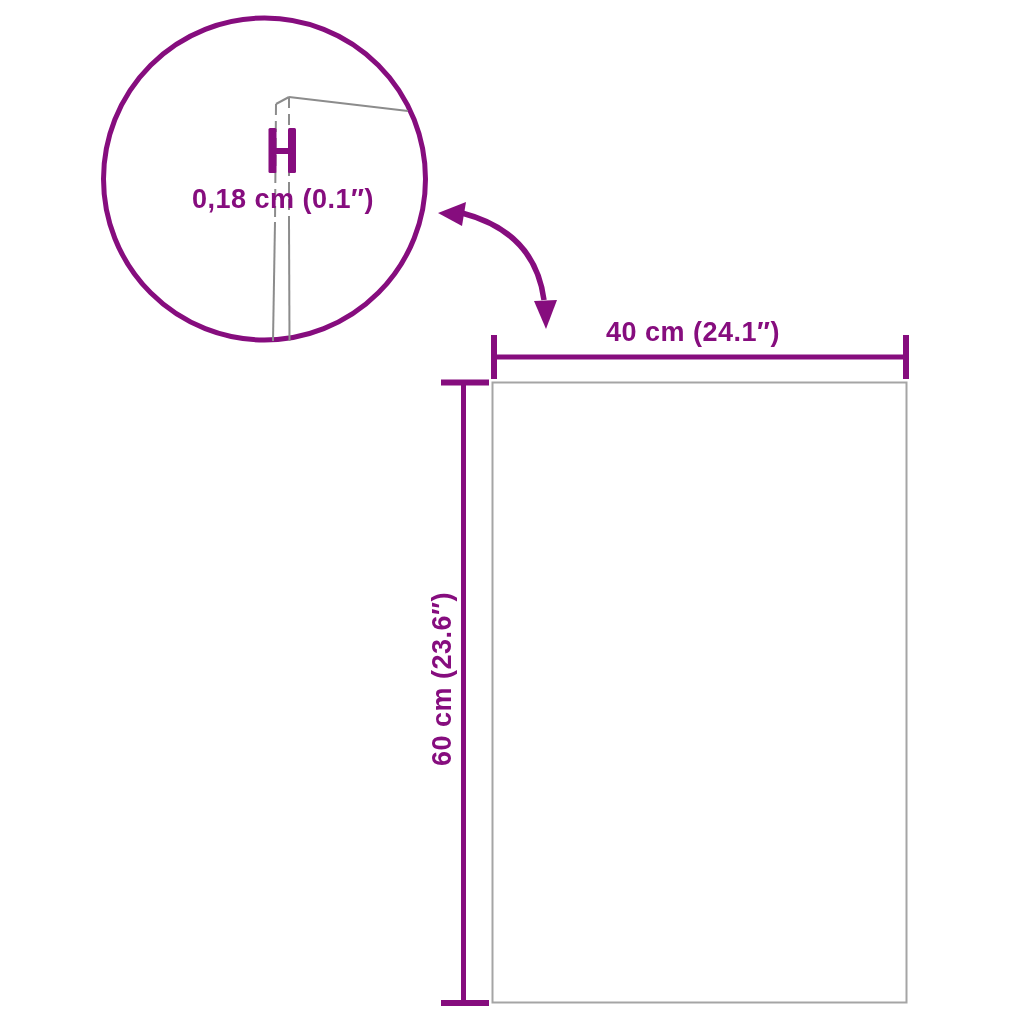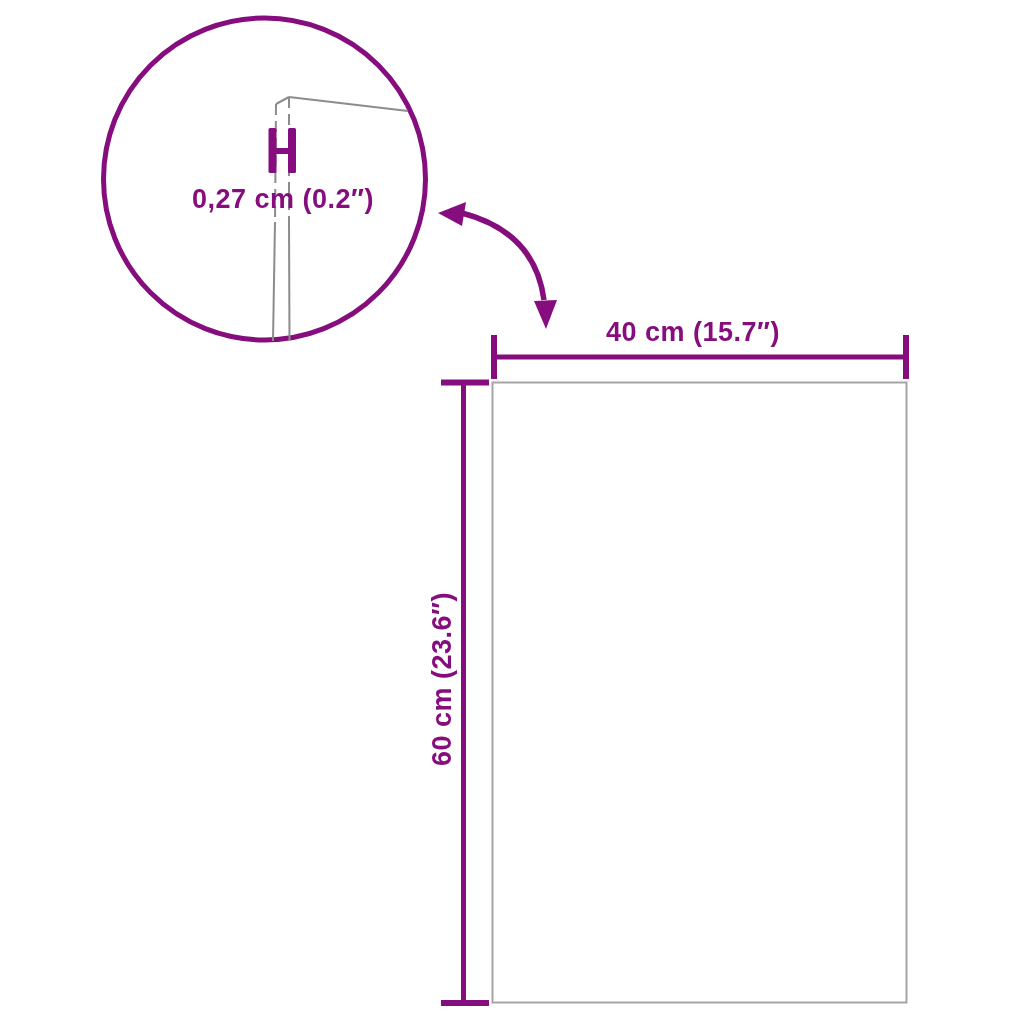--- a/index.html
+++ b/index.html
@@ -72,19 +72,19 @@
       <path d="M906,335 L906,379" stroke-width="6"></path>
     </g>
 
     <g stroke="#860D7E">
       <path d="M463.5,383 L463.5,1003" stroke-width="5"></path>
       <path d="M441,382.5 L489,382.5" stroke-width="6"></path>
       <path d="M441,1003 L489,1003" stroke-width="6"></path>
     </g>
   </svg>
 
-  <div class="dim-label" style="left:283px; top:199px;">0,27 cm (0.2″)</div>
+  <div class="dim-label" style="left:283px; top:199px;">0,18 cm (0.1″)</div>
 
-  <div class="dim-label" style="left:693px; top:332px;">40 cm (15.7″)</div>
+  <div class="dim-label" style="left:693px; top:332px;">40 cm (24.1″)</div>
 
   <div class="dim-label rotated" style="left:442px; top:679px;">60 cm (23.6″)</div>
 
 </div>
 
 </body></html>

